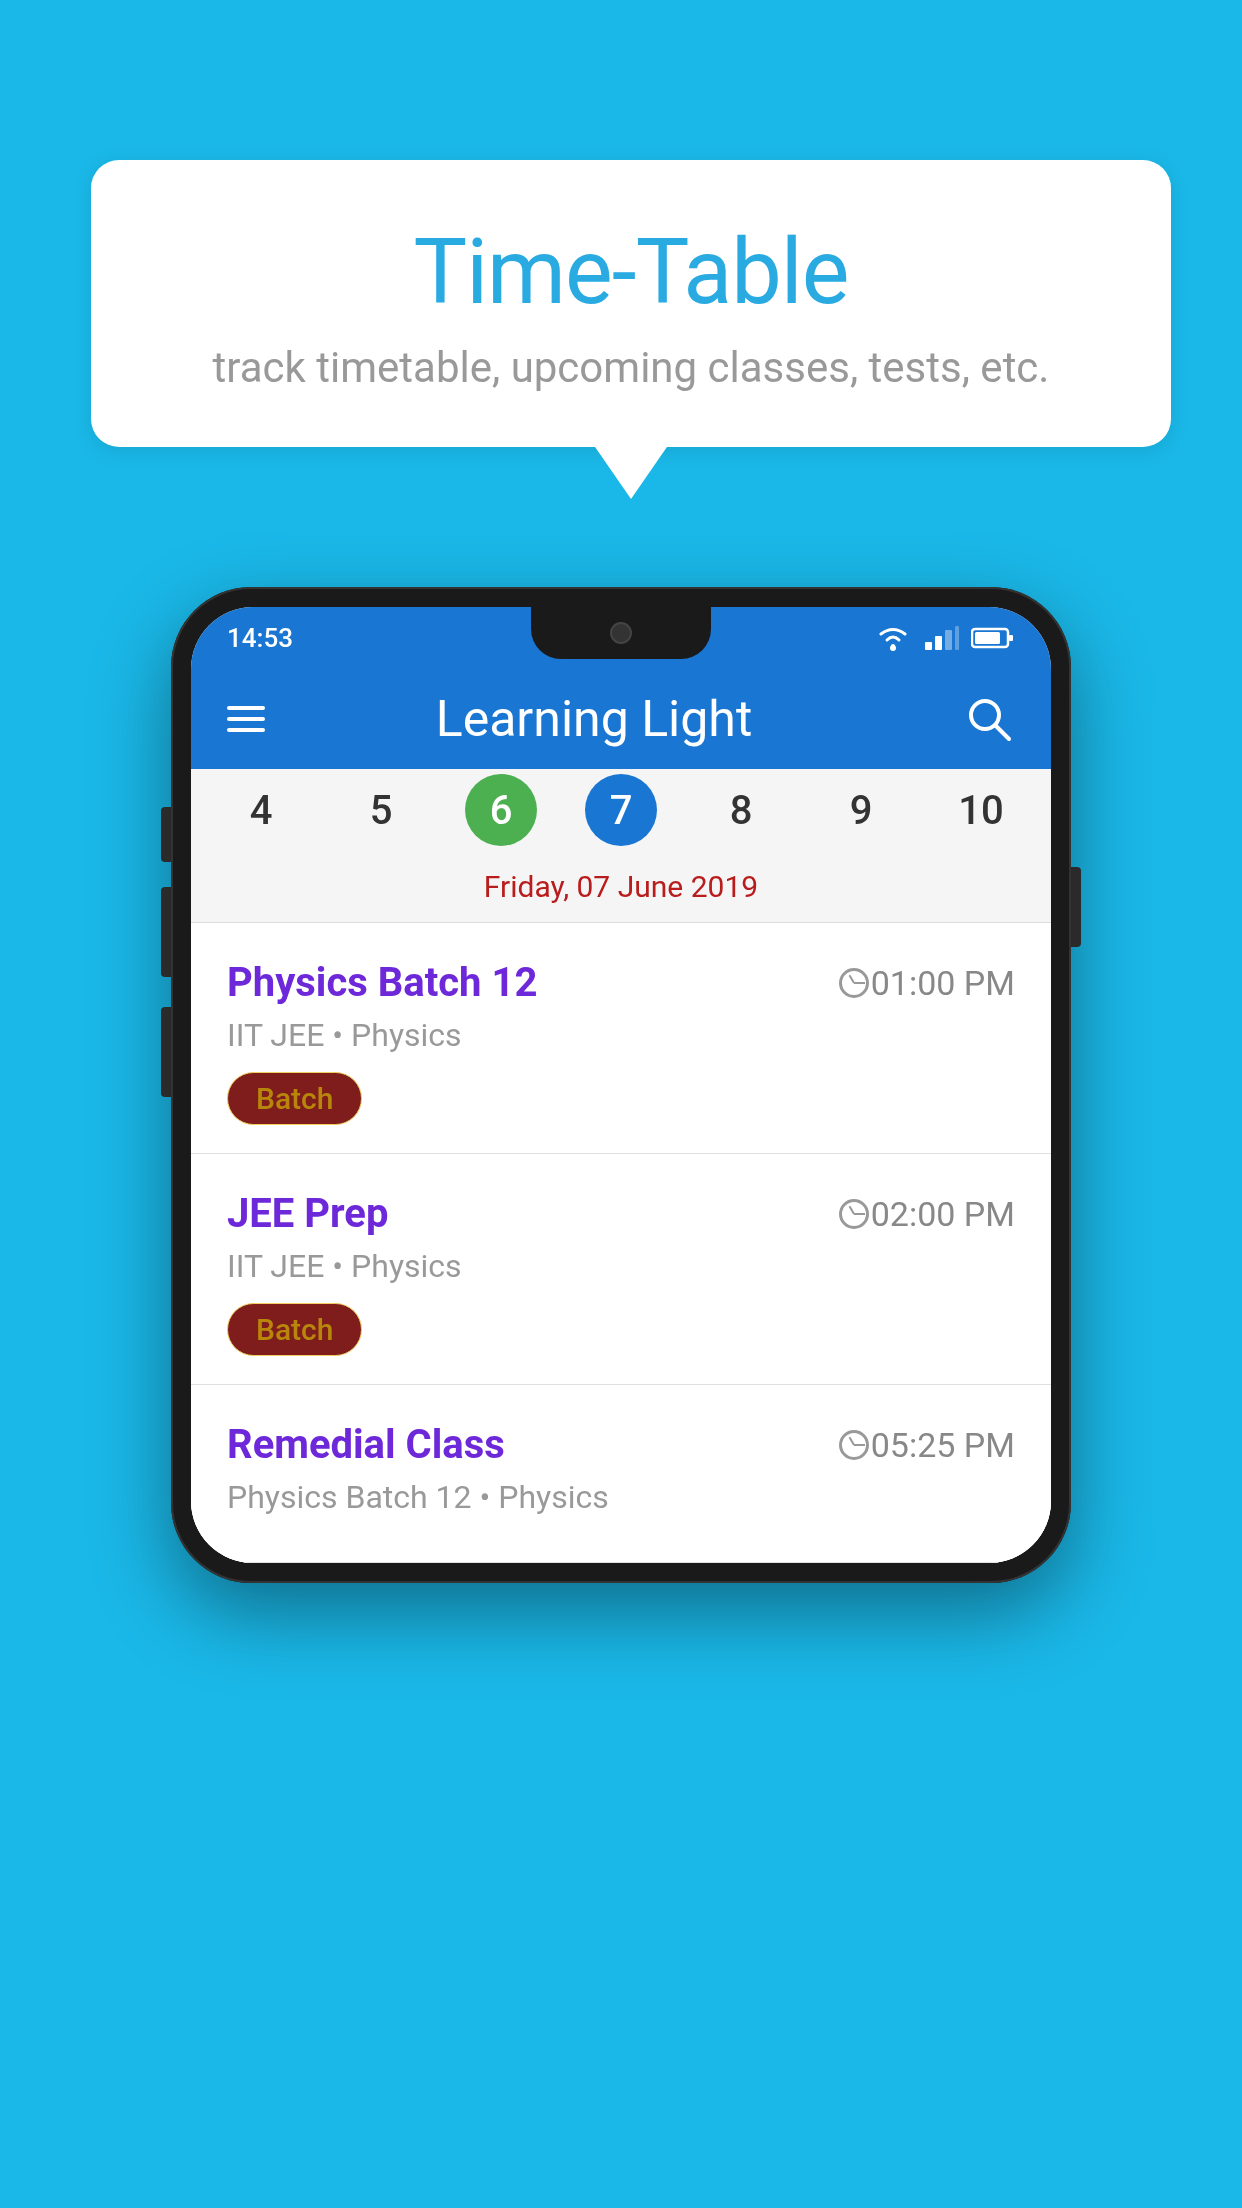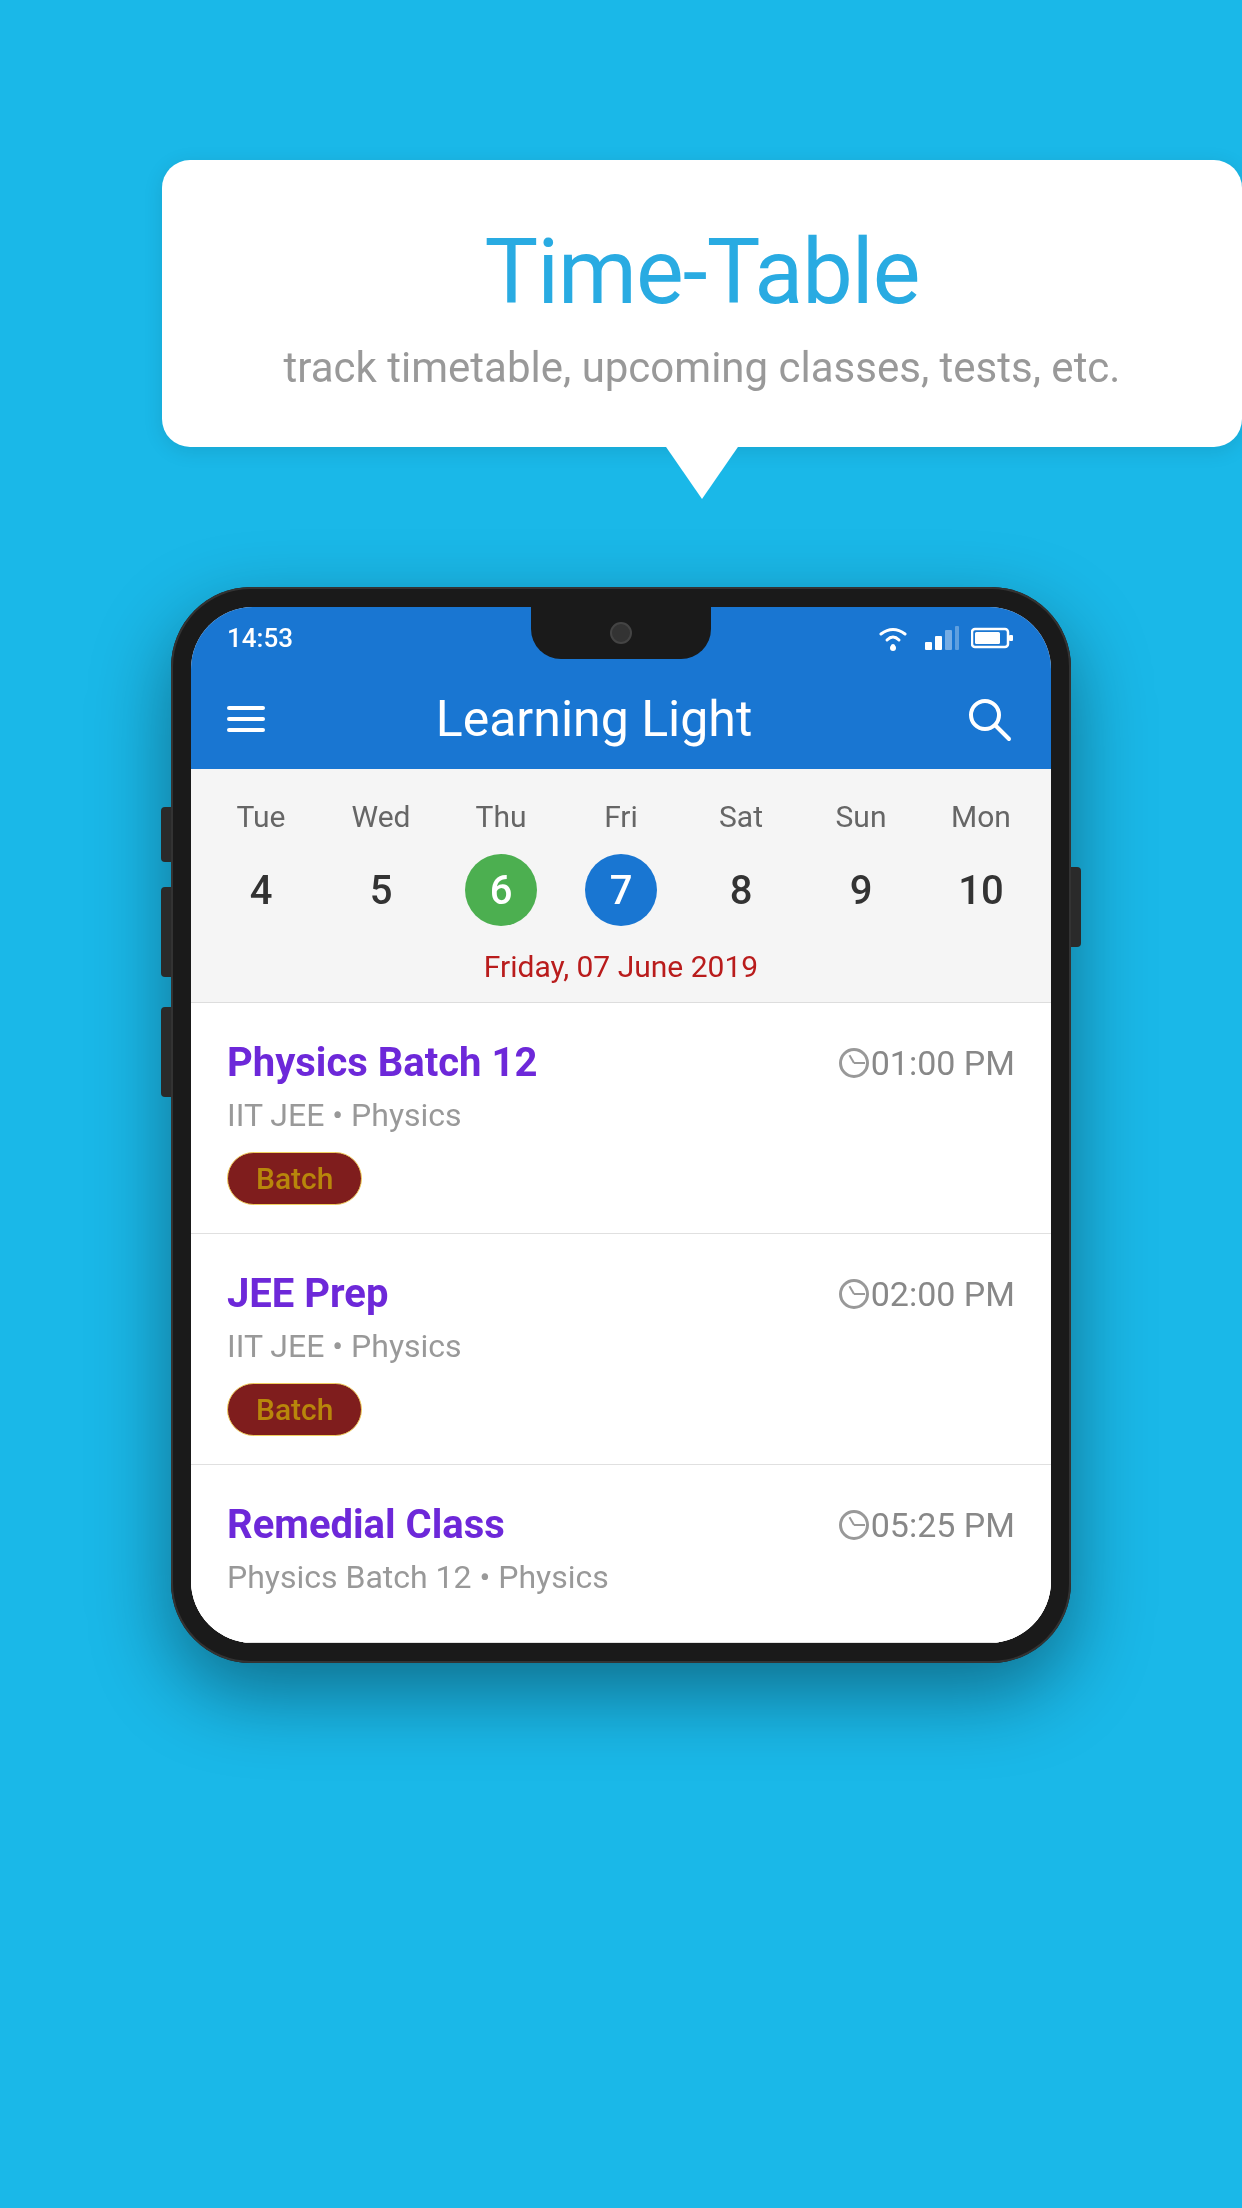--- a/index.html
+++ b/index.html
@@ -14,21 +14,21 @@
       flex-direction: column;
       align-items: center;
       overflow: hidden;
     }
 
     
     .top-section {
       width: 100%;
       display: flex;
       flex-direction: column;
-      align-items: flex-end;
+      align-items: center;
       padding-top: 160px;
       padding-left: 20px;
     }
 
     .speech-bubble {
       background: white;
       border-radius: 28px;
       padding: 60px 80px 55px;
       width: 1080px;
       text-align: center;
@@ -414,29 +414,20 @@
         <div class="search-btn">
           <svg width="52" height="52" viewBox="0 0 52 52" fill="none">
             <circle cx="22" cy="22" r="14" stroke="white" stroke-width="4"></circle>
             <line x1="33" y1="33" x2="46" y2="46" stroke="white" stroke-width="4" stroke-linecap="round"></line>
           </svg>
         </div>
       </div>
 
       <div class="calendar-section">
 
-        <div class="day-headers">
-          <div class="day-header">Tue</div>
-          <div class="day-header">Wed</div>
-          <div class="day-header">Thu</div>
-          <div class="day-header">Fri</div>
-          <div class="day-header">Sat</div>
-          <div class="day-header">Sun</div>
-          <div class="day-header">Mon</div>
-        </div>
 
         <div class="day-dates">
           <div class="day-date">4</div>
           <div class="day-date">5</div>
           <div class="day-date today-green">6</div>
           <div class="day-date selected-blue">7</div>
           <div class="day-date">8</div>
           <div class="day-date">9</div>
           <div class="day-date">10</div>
         </div>

